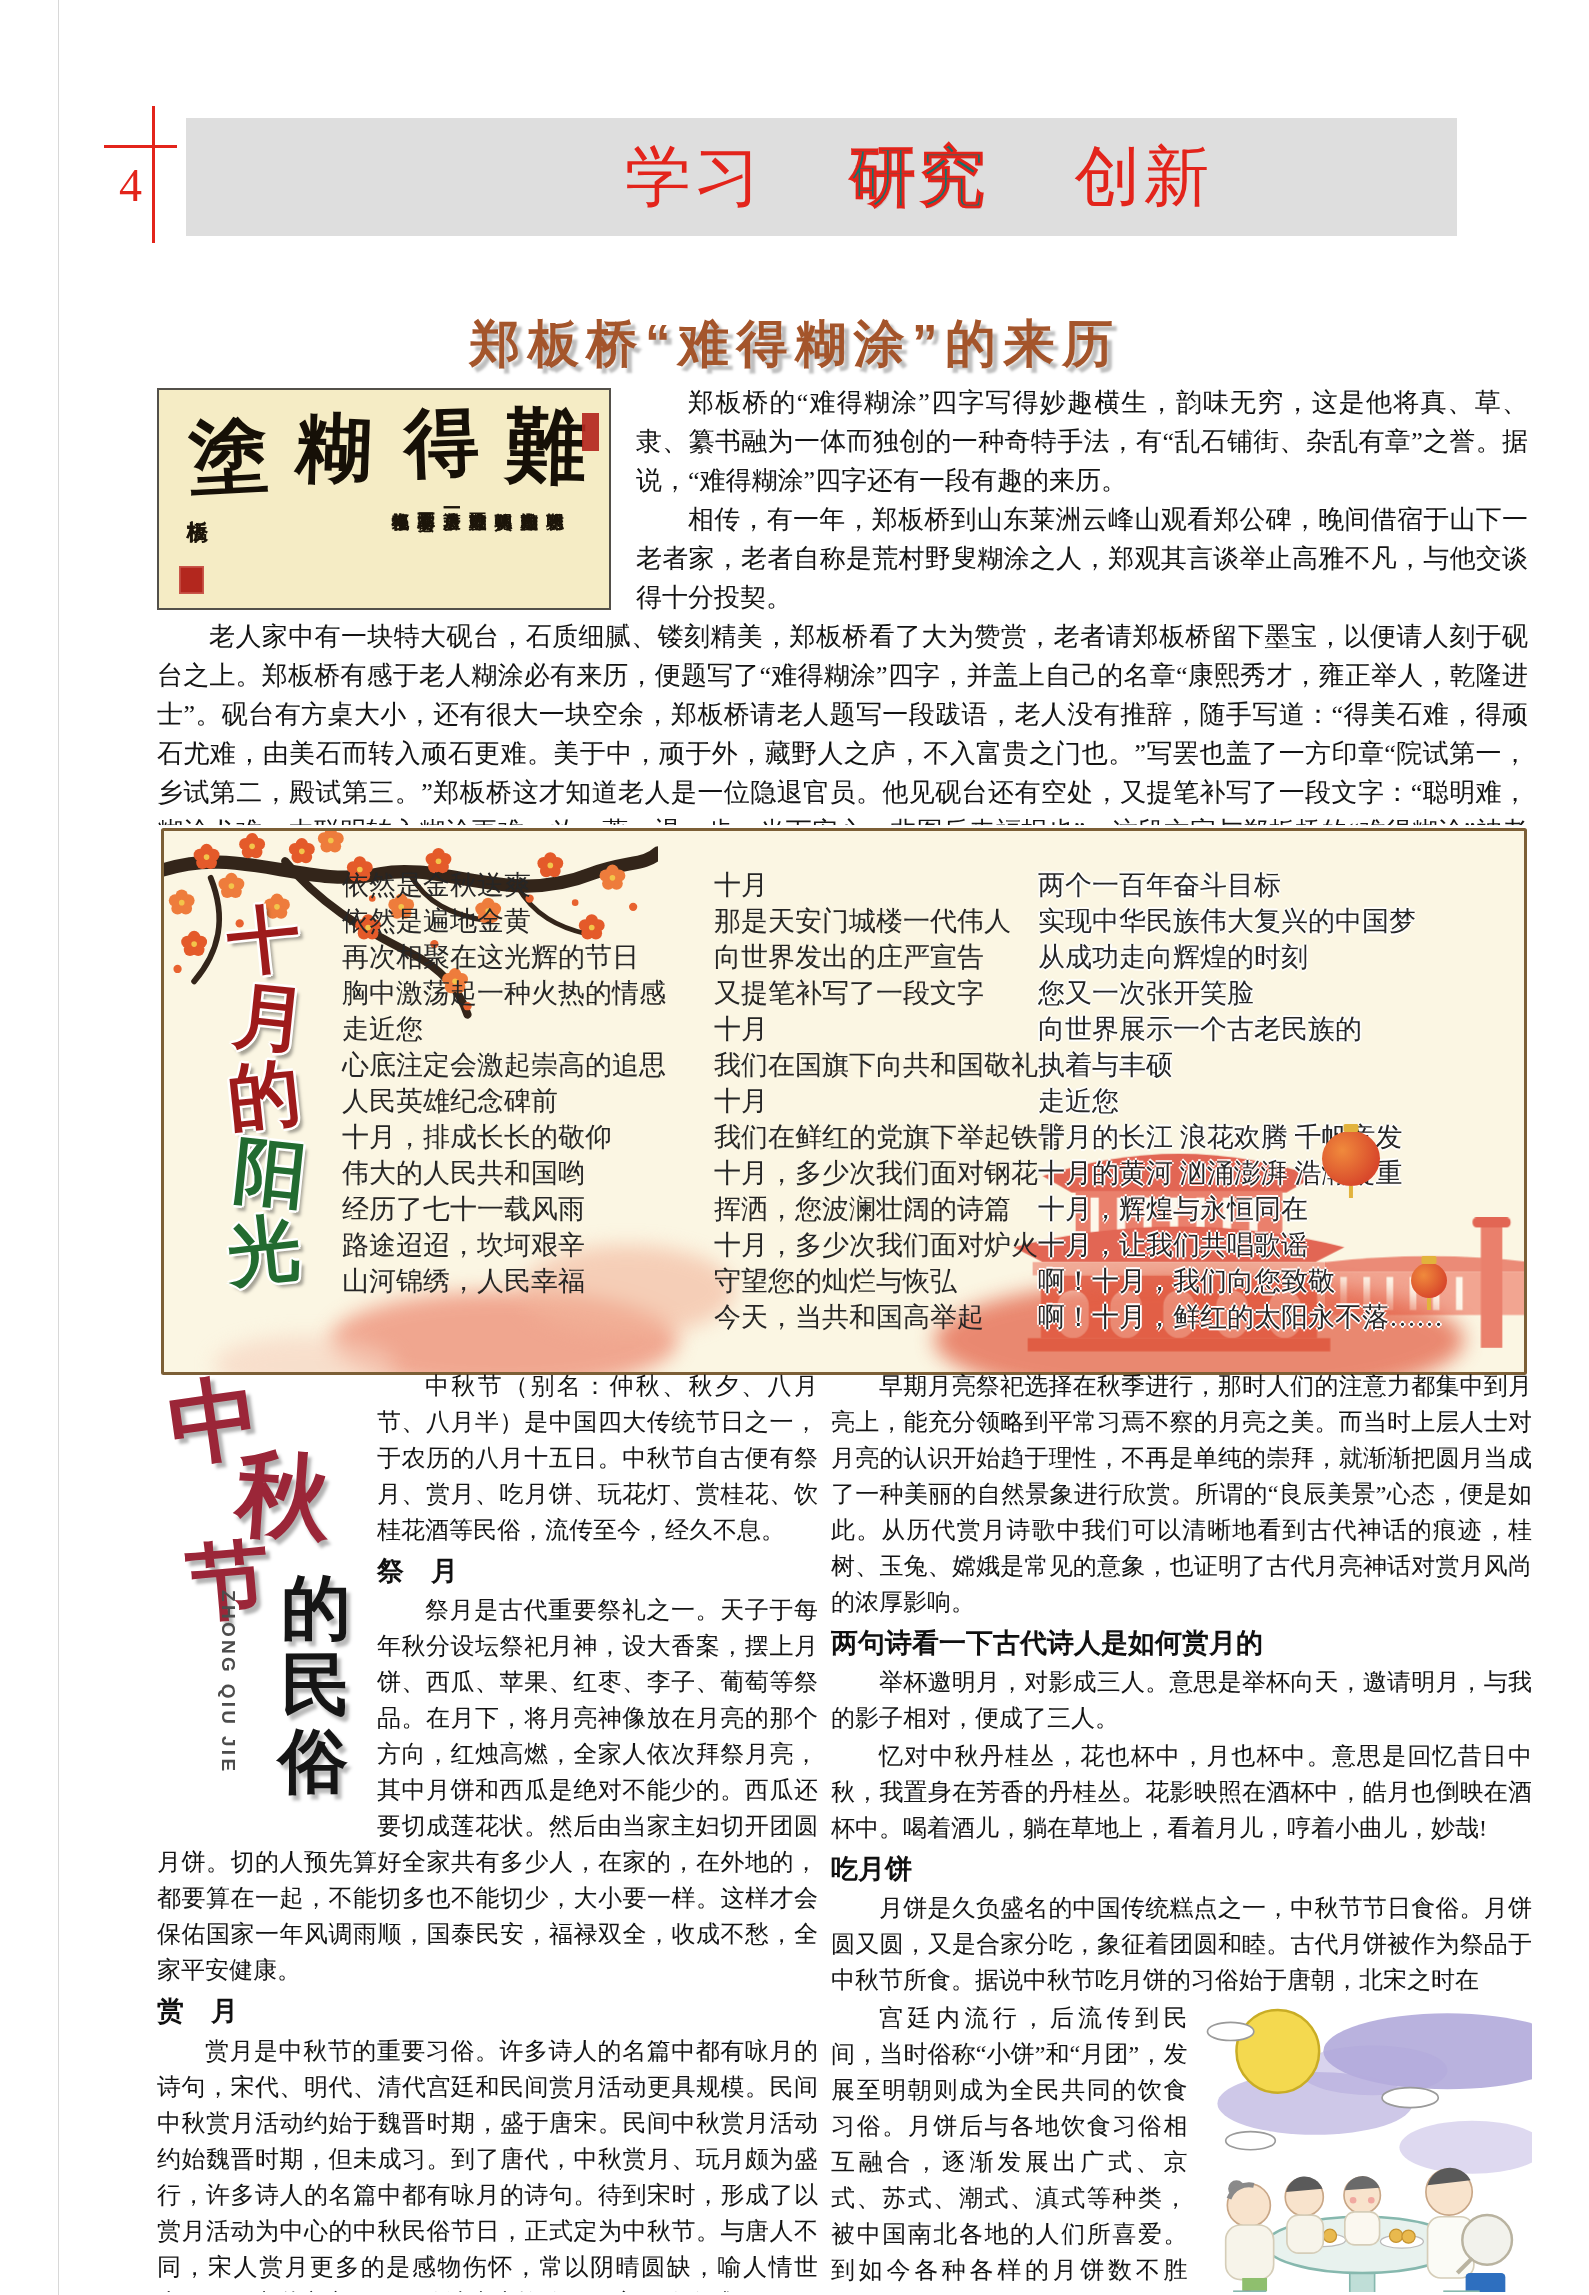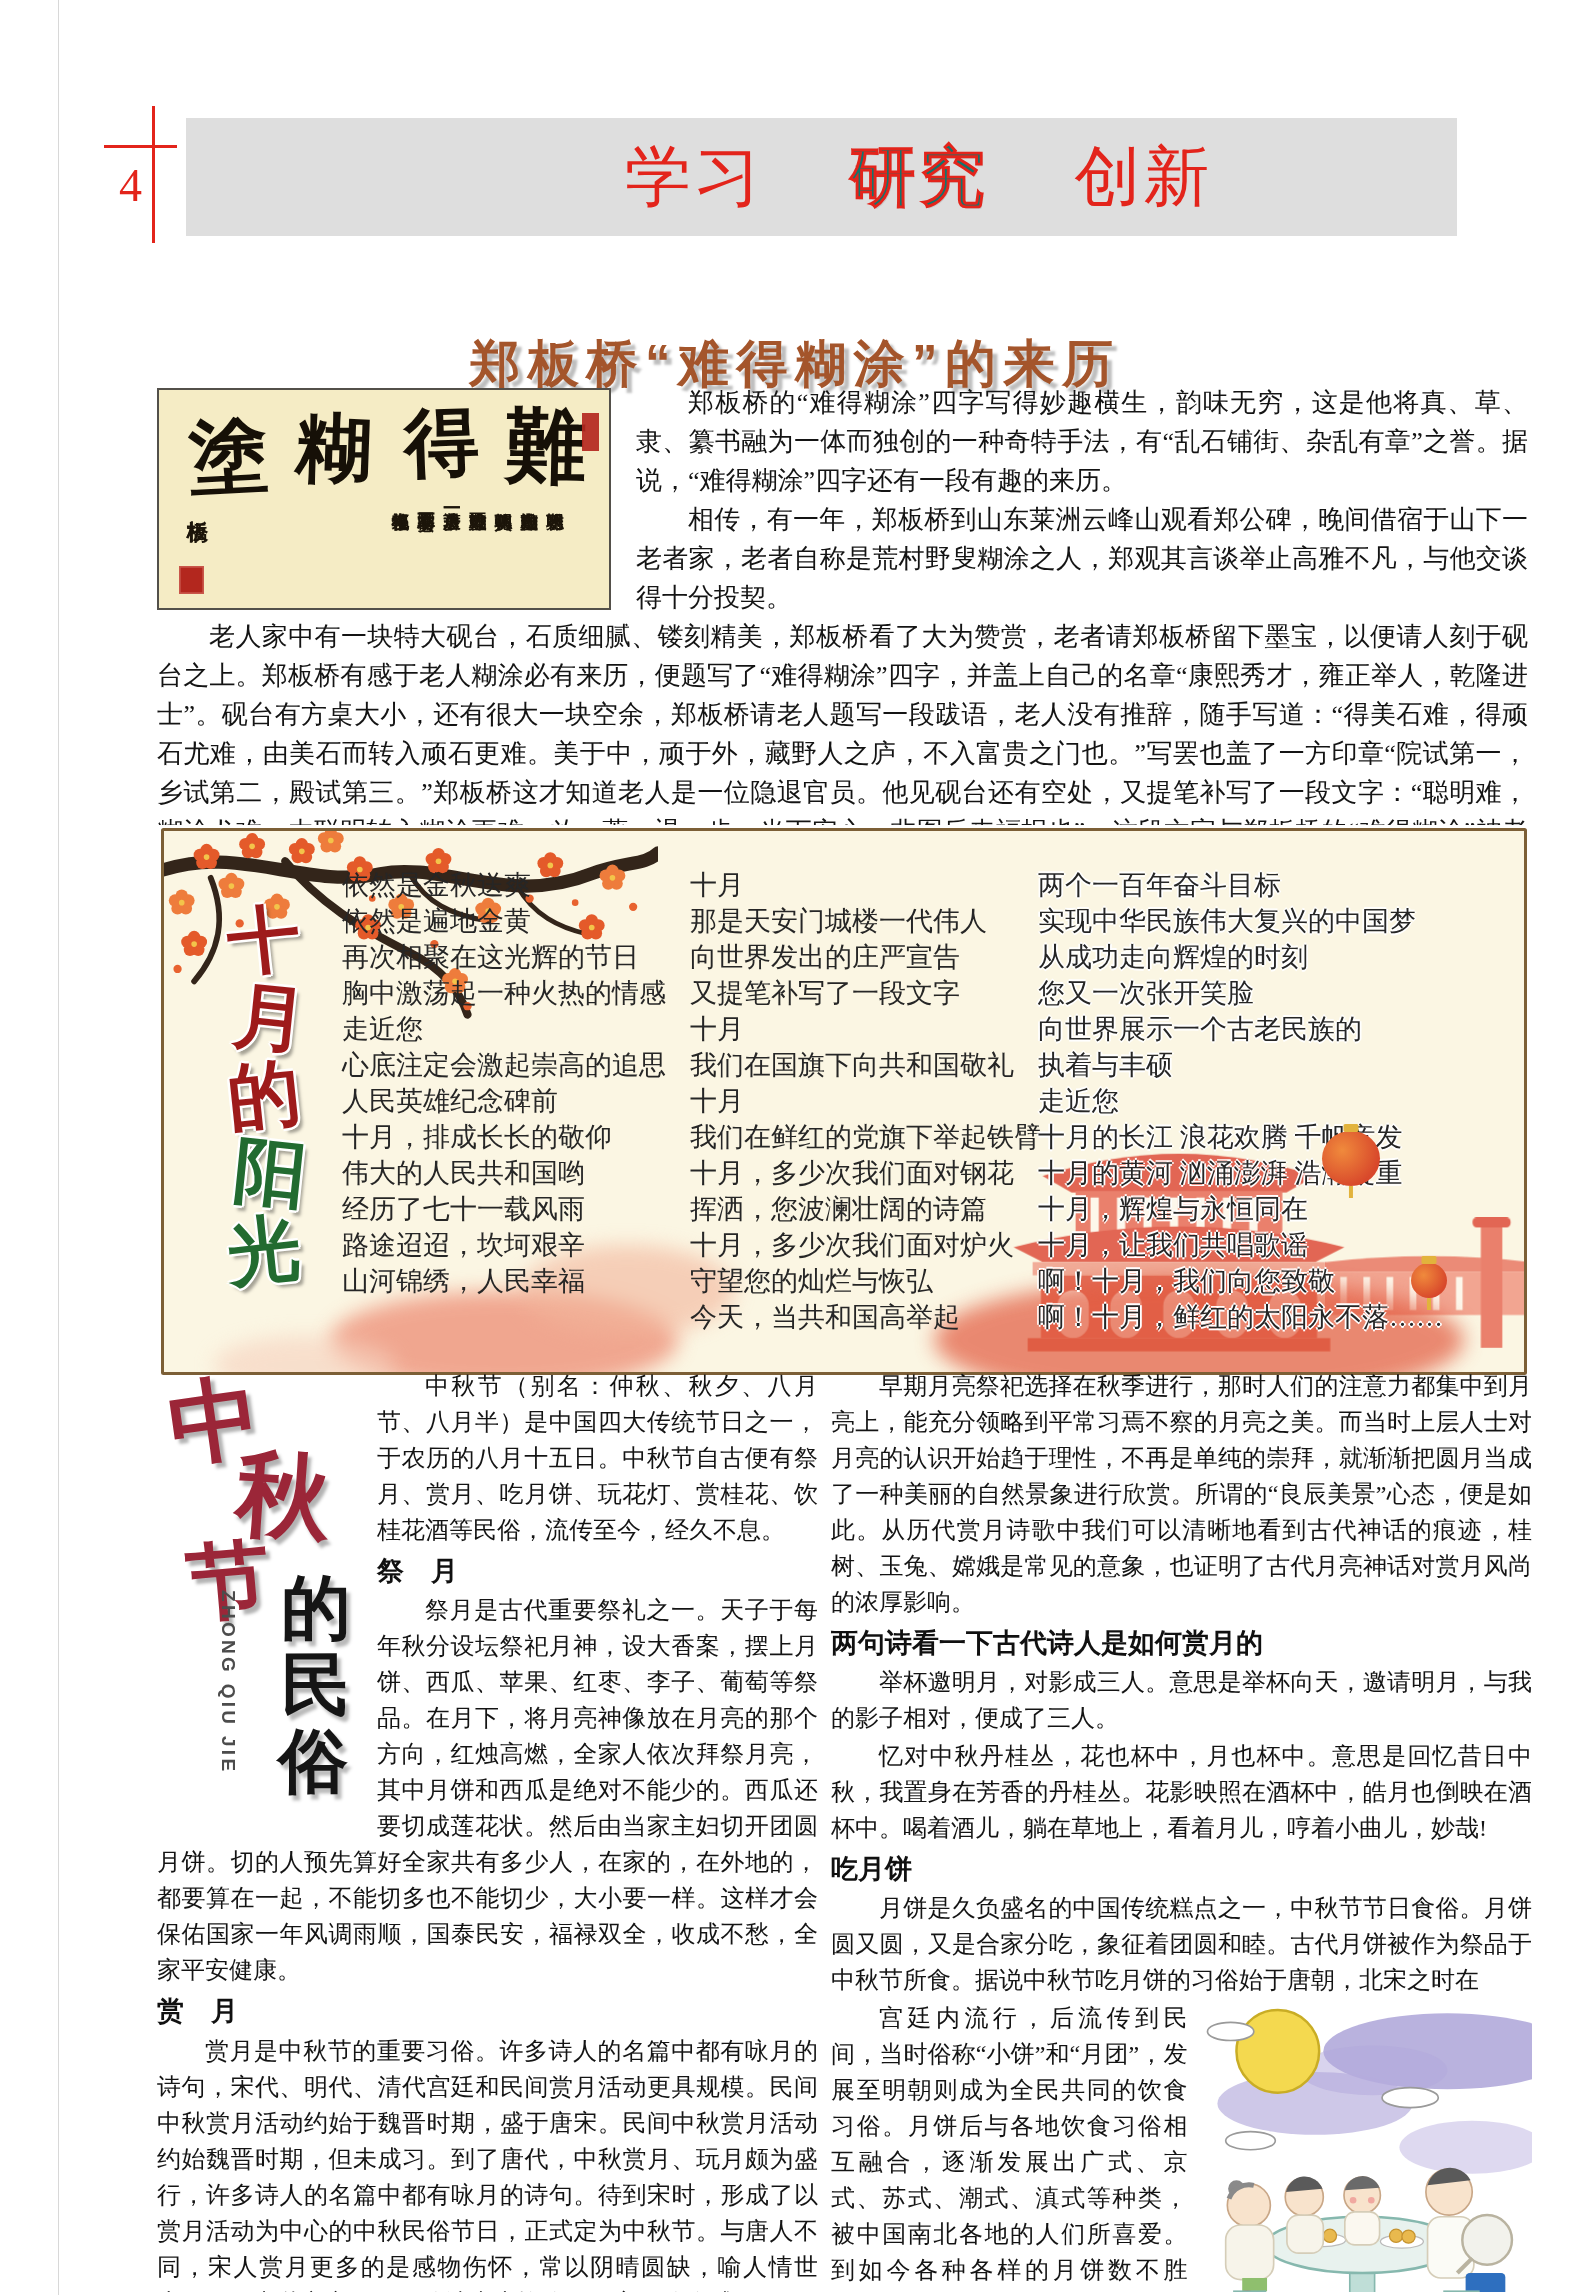--- a/index.html
+++ b/index.html
@@ -14,21 +14,21 @@
             font-family:"Liberation Serif",serif;}
 
   
   .banner{position:absolute;left:186px;top:118px;width:1271px;height:118px;background:var(--banner_gray,#DEDEDE);
           display:flex;align-items:center;padding-left:439px;box-sizing:border-box;gap:86px;}
   .banner-word{font-family:"Liberation Sans","DejaVu Sans",sans-serif;font-weight:normal;font-size:66px;
                color:var(--accent_red,#E3241B);letter-spacing:3.3px;}
   .banner-word.outline{color:#0f766e;-webkit-text-stroke:2.9px var(--accent_red,#E3241B);text-shadow:1.7px 1.7px 0 #c9c9c9;}
 
   
-  .main-title{position:absolute;left:0;top:296px;width:1590px;text-align:center;font-size:51px;font-weight:bold;
+  .main-title{position:absolute;left:0;top:276px;width:1590px;text-align:center;font-size:51px;font-weight:bold;
               letter-spacing:7.5px;color:var(--title_brown,#A4552B);text-shadow:5px 5px 2.5px #BDBDBD;
               font-family:"Liberation Sans","DejaVu Sans",sans-serif;}
 
   
   .article1{position:absolute;left:157px;top:383px;width:1371px;height:442px;overflow:hidden;
             font-size:26px;line-height:39px;text-align:justify;}
   .article1 p{margin:0;text-indent:2em;}
   .calligraphy{float:left;width:454px;height:222px;margin:5px 25px 3.3px 0;background:var(--calligraphy_bg,#F5ECC5);
                border:2.5px solid #53504a;box-sizing:border-box;position:relative;overflow:hidden;}
   .cal-big{position:absolute;font-weight:900;color:#161007;line-height:1;}
@@ -51,21 +51,21 @@
   .poem-title{position:absolute;left:46px;top:70px;width:108px;text-align:center;z-index:4;}
   .vchar{display:block;font-size:73px;font-weight:900;line-height:1.06;
          font-family:"Liberation Sans","DejaVu Sans",sans-serif;
          text-shadow:-2.5px 0 #fff,2.5px 0 #fff,0 -2.5px #fff,0 2.5px #fff,-1.7px -1.7px #fff,1.7px 1.7px #fff,4.1px 5px 3.3px rgba(0,0,0,.35);}
   .vchar.red{color:var(--poem_red,#9E1B1B);}
   .vchar.green{color:var(--poem_green,#226B30);}
   .vchar:nth-child(odd){transform:rotate(-6deg);}
   .vchar:nth-child(even){transform:rotate(6deg) translateX(6.6px);}
   .poem-col{position:absolute;top:36px;z-index:4;}
   .poem-col.c1{left:178px;font-family:Liberation Serif, serif;}
-  .poem-col.c2{left:526px;}
+  .poem-col.c2{left:550px;}
   .poem-col.c3{left:874px;}
   .poem-line{font-size:27px;line-height:36px;white-space:pre;color:#262626;}
   .poem-col.c3 .poem-line{text-shadow:-1.7px 0 #fff,1.7px 0 #fff,0 -1.7px #fff,0 1.7px #fff;}
   .building{position:absolute;left:787px;bottom:-5px;z-index:1;}
   .wc{position:absolute;border-radius:50%;filter:blur(10px);z-index:0;}
   .wc1{left:166px;top:460px;width:348px;height:99px;background:#E8664C;opacity:.55;}
   .wc2{left:356px;top:414px;width:215px;height:91px;background:#F2B49A;opacity:.6;}
   .wc3{left:770px;top:447px;width:530px;height:124px;background:#E25A3F;opacity:.7;z-index:2;}
   .wc4{left:50px;top:505px;width:182px;height:58px;background:#F6D0BD;opacity:.6;}
   .lantern{position:absolute;border-radius:50%;z-index:5;

